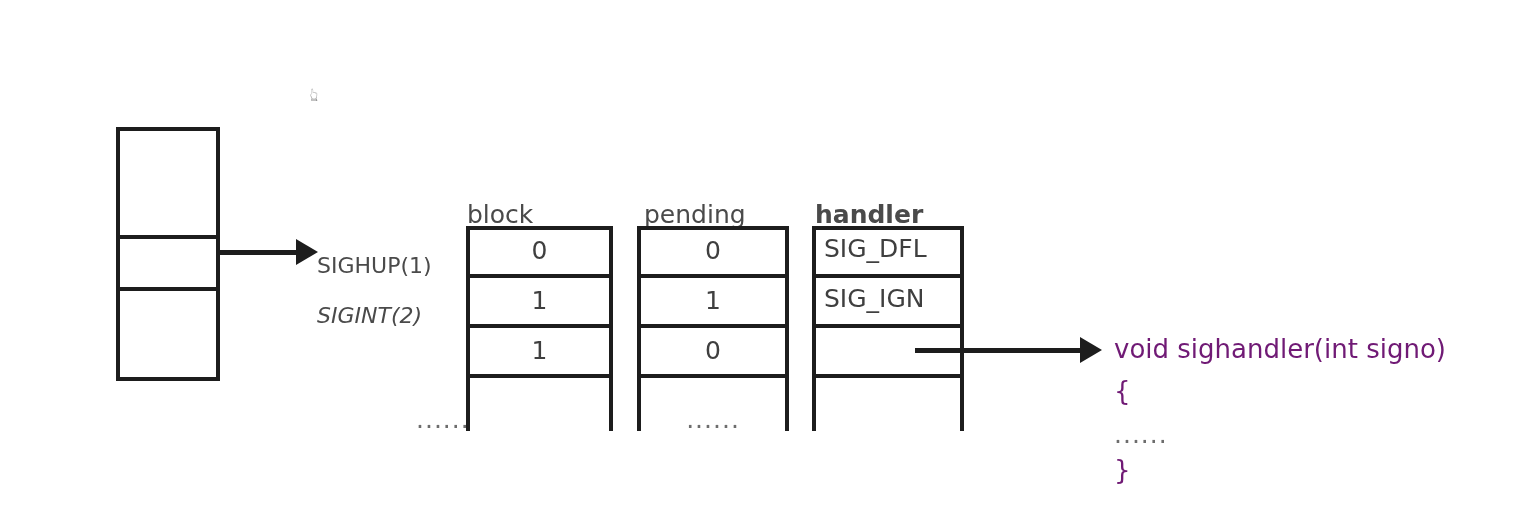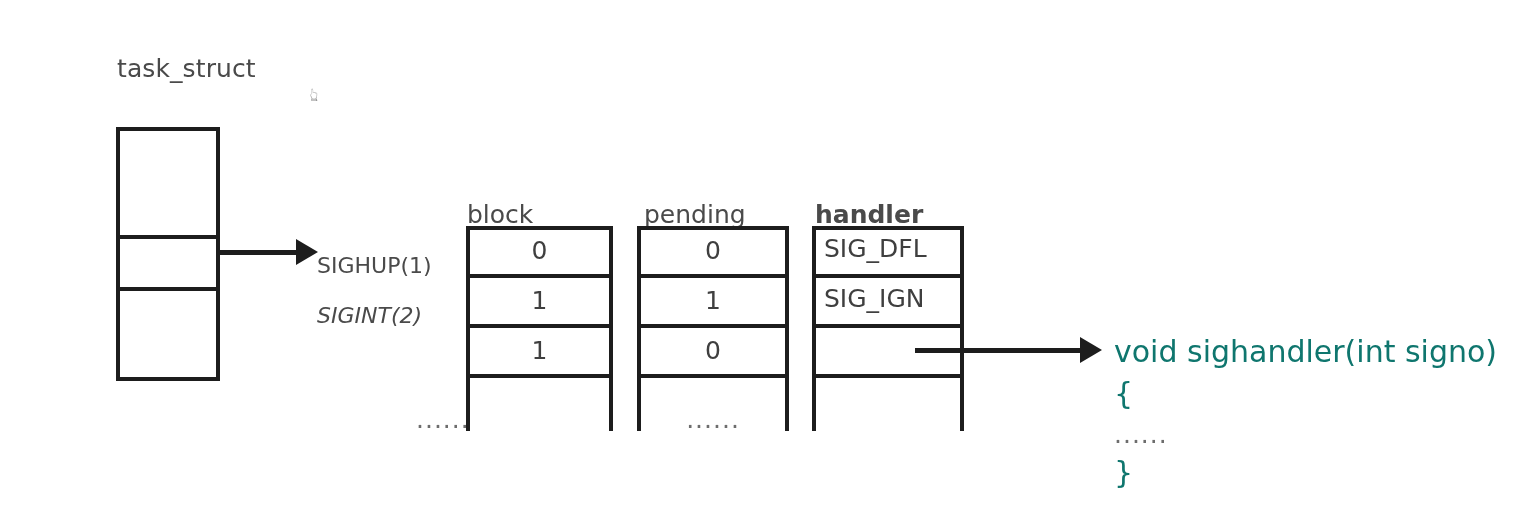--- a/index.html
+++ b/index.html
@@ -39,22 +39,22 @@
     color: #4a4a4a;
     white-space: nowrap;
   }
   .cell-text {
     font-size: 25px;
     color: #3f3f3f;
     white-space: nowrap;
     text-align: right;
   }
   .code-line {
-    font-size: 30px;
-    color: #0f766e;
+    font-size: 26px;
+    color: #701a75;
     white-space: nowrap;
   }
   .userspace-title {
     font-size: 28px;
     font-style: italic;
     font-weight: 600;
     color: #3a3a3a;
     white-space: nowrap;
   }
   .ellipsis {
@@ -102,21 +102,20 @@
     color: #8c8c8c;
     line-height: 1;
     user-select: none;
   }
 </style>
 </head>
 <body>
 
 <div id="canvas">
 
-  <div class="abs label-title" style="left:117px; top:54px;">task_struct</div>
 
   <div class="abs cursor-grab" style="left:310px; top:85px;">👆︎</div>
 
   <div class="abs ts-box" style="left:116px; top:127px; width:104px; height:254px;">
     <div class="abs" style="left:0px; top:0px; right:0px; height:104px;"></div>
     <div class="abs ts-div" style="left:-4px; top:104px; width:104px;"></div>
     <div class="abs" style="left:0px; top:108px; right:0px; height:48px;"></div>
     <div class="abs ts-div" style="left:-4px; top:156px; width:104px;"></div>
     <div class="abs" style="left:0px; top:160px; right:0px; bottom:0px;"></div>
   </div>

